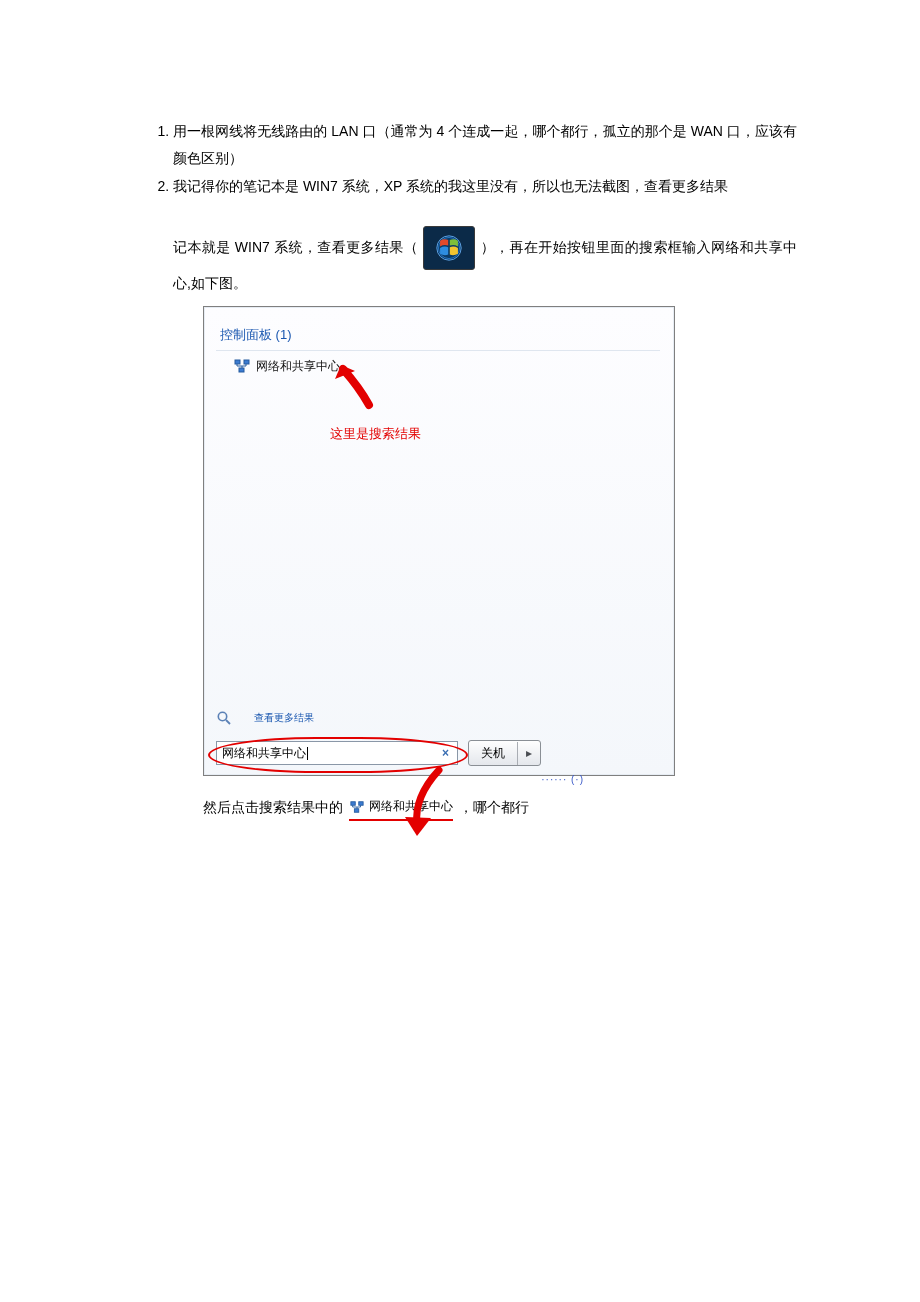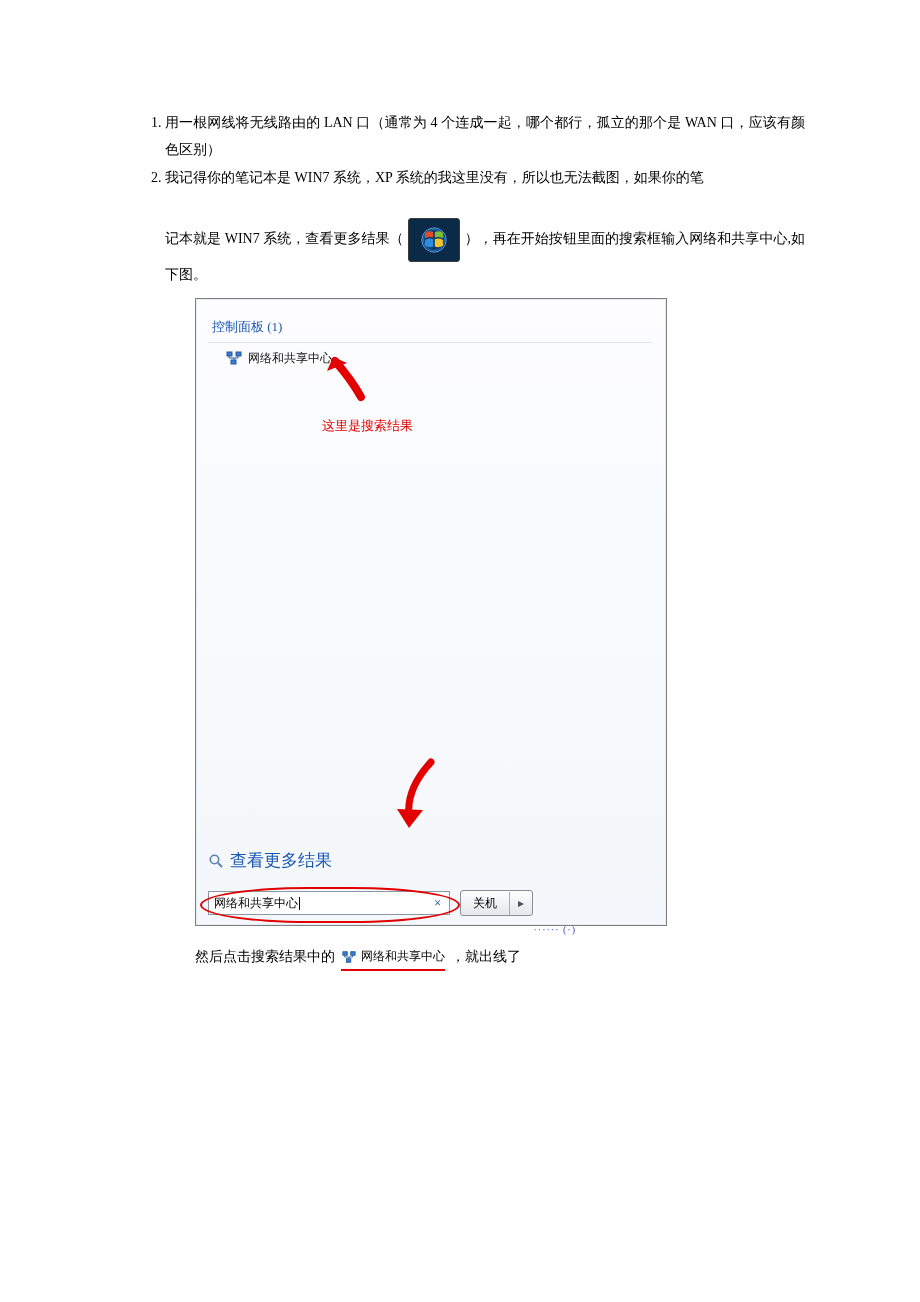--- a/index.html
+++ b/index.html
@@ -10,23 +10,22 @@
     font-size: 14px;
     color: #000;
     width: 920px;
   }
   .page {
     padding: 110px 115px 40px 135px;
     box-sizing: border-box;
     line-height: 1.9;
   }
   ol.doc-list {
-    margin: 0;
+    margin: 8px;
     padding-left: 30px;
-    font-family: Liberation Serif, serif;
   }
   ol.doc-list > li {
     margin-bottom: 2px;
     text-align: justify;
   }
   .inline-icon-slot {
     display: inline-block;
     vertical-align: middle;
     width: 50px;
     height: 42px;
@@ -50,21 +49,21 @@
     margin: 10px 0 0 30px;
     width: 470px;
     position: relative;
     border: 1px solid #7f7f7f;
     background: linear-gradient(#fdfdff, #f4f7fb);
     box-shadow: inset 0 0 0 1px #e6ecf3;
   }
   .fig-body {
     position: relative;
     padding: 14px 14px 6px 12px;
-    height: 626px;
+    height: 468px;
     box-sizing: border-box;
   }
   .group-title {
     color: #1a57b0;
     font-size: 13px;
     padding: 2px 0 2px 4px;
     border-bottom: 1px solid #dfe6ef;
   }
   .result-row {
     display: flex;
@@ -90,22 +89,22 @@
   .arrow {
     position: absolute;
     pointer-events: none;
   }
   .more-results {
     position: absolute;
     left: 12px;
     bottom: 48px;
     display: flex;
     align-items: center;
-    gap: 6px;
-    font-size: 17px;
+    gap: 22px;
+    font-size: 10px;
     color: #1a57b0;
   }
   .lens {
     width: 16px; height: 16px;
     flex: 0 0 16px;
   }
 
   .search-bar {
     position: absolute;
     left: 12px;
@@ -193,21 +192,21 @@
 </head>
 <body>
 
 <div class="page">
 
   <ol class="doc-list">
     <li>
       <span>用一根网线将无线路由的 LAN 口（通常为 4 个连成一起，哪个都行，孤立的那个是 WAN 口，应该有颜色区别）</span>
     </li>
     <li>
-      <span>我记得你的笔记本是 WIN7 系统，XP 系统的我这里没有，所以也无法截图，如果你的笔</span>
+      <span>我记得你的笔记本是 WIN7 系统，XP 系统的我这里没有，所以也无法截图，查看更多结果</span>
       <div style="height:26px"></div>
       <span>记本就是 WIN7 系统，查看更多结果（</span>
       <span class="inline-icon-slot">
         <svg class="orb" viewBox="0 0 32 32">
           <circle cx="16" cy="16" r="15" fill="#0b3b66" stroke="#6fb7ff" stroke-width="1"></circle>
           <circle cx="16" cy="16" r="13" fill="none" stroke="#2b7fd6" stroke-width="1"></circle>
           <path d="M5 14 Q10 11 15 13 L15 6 Q10 4 5 7 Z" fill="#e24a2b"></path>
           <path d="M17 13 Q22 11 27 14 L27 7 Q22 4 17 6 Z" fill="#7ebf3a"></path>
           <path d="M5 16 Q10 13 15 15 L15 24 Q10 26 5 23 Z" fill="#2e8de0"></path>
           <path d="M17 15 Q22 13 27 16 L27 23 Q22 26 17 24 Z" fill="#f4c430"></path>
@@ -274,19 +273,19 @@
         <span>然后点击搜索结果中的</span>
         <span class="mini-label">
           <svg class="net-ico" viewBox="0 0 16 16">
             <rect x="1" y="2" width="5" height="4" fill="#3b7bd1" stroke="#245a9e"></rect>
             <rect x="10" y="2" width="5" height="4" fill="#3b7bd1" stroke="#245a9e"></rect>
             <rect x="5" y="10" width="5" height="4" fill="#3b7bd1" stroke="#245a9e"></rect>
             <path d="M3 6 v2 h9 v-2 M8 8 v2" stroke="#245a9e" fill="none"></path>
           </svg>
           <span>网络和共享中心</span>
         </span>
-        <span>，就出线了</span>
+        <span>，哪个都行</span>
       </div>
 
     </li>
   </ol>
 
 </div>
 
 </body></html>

